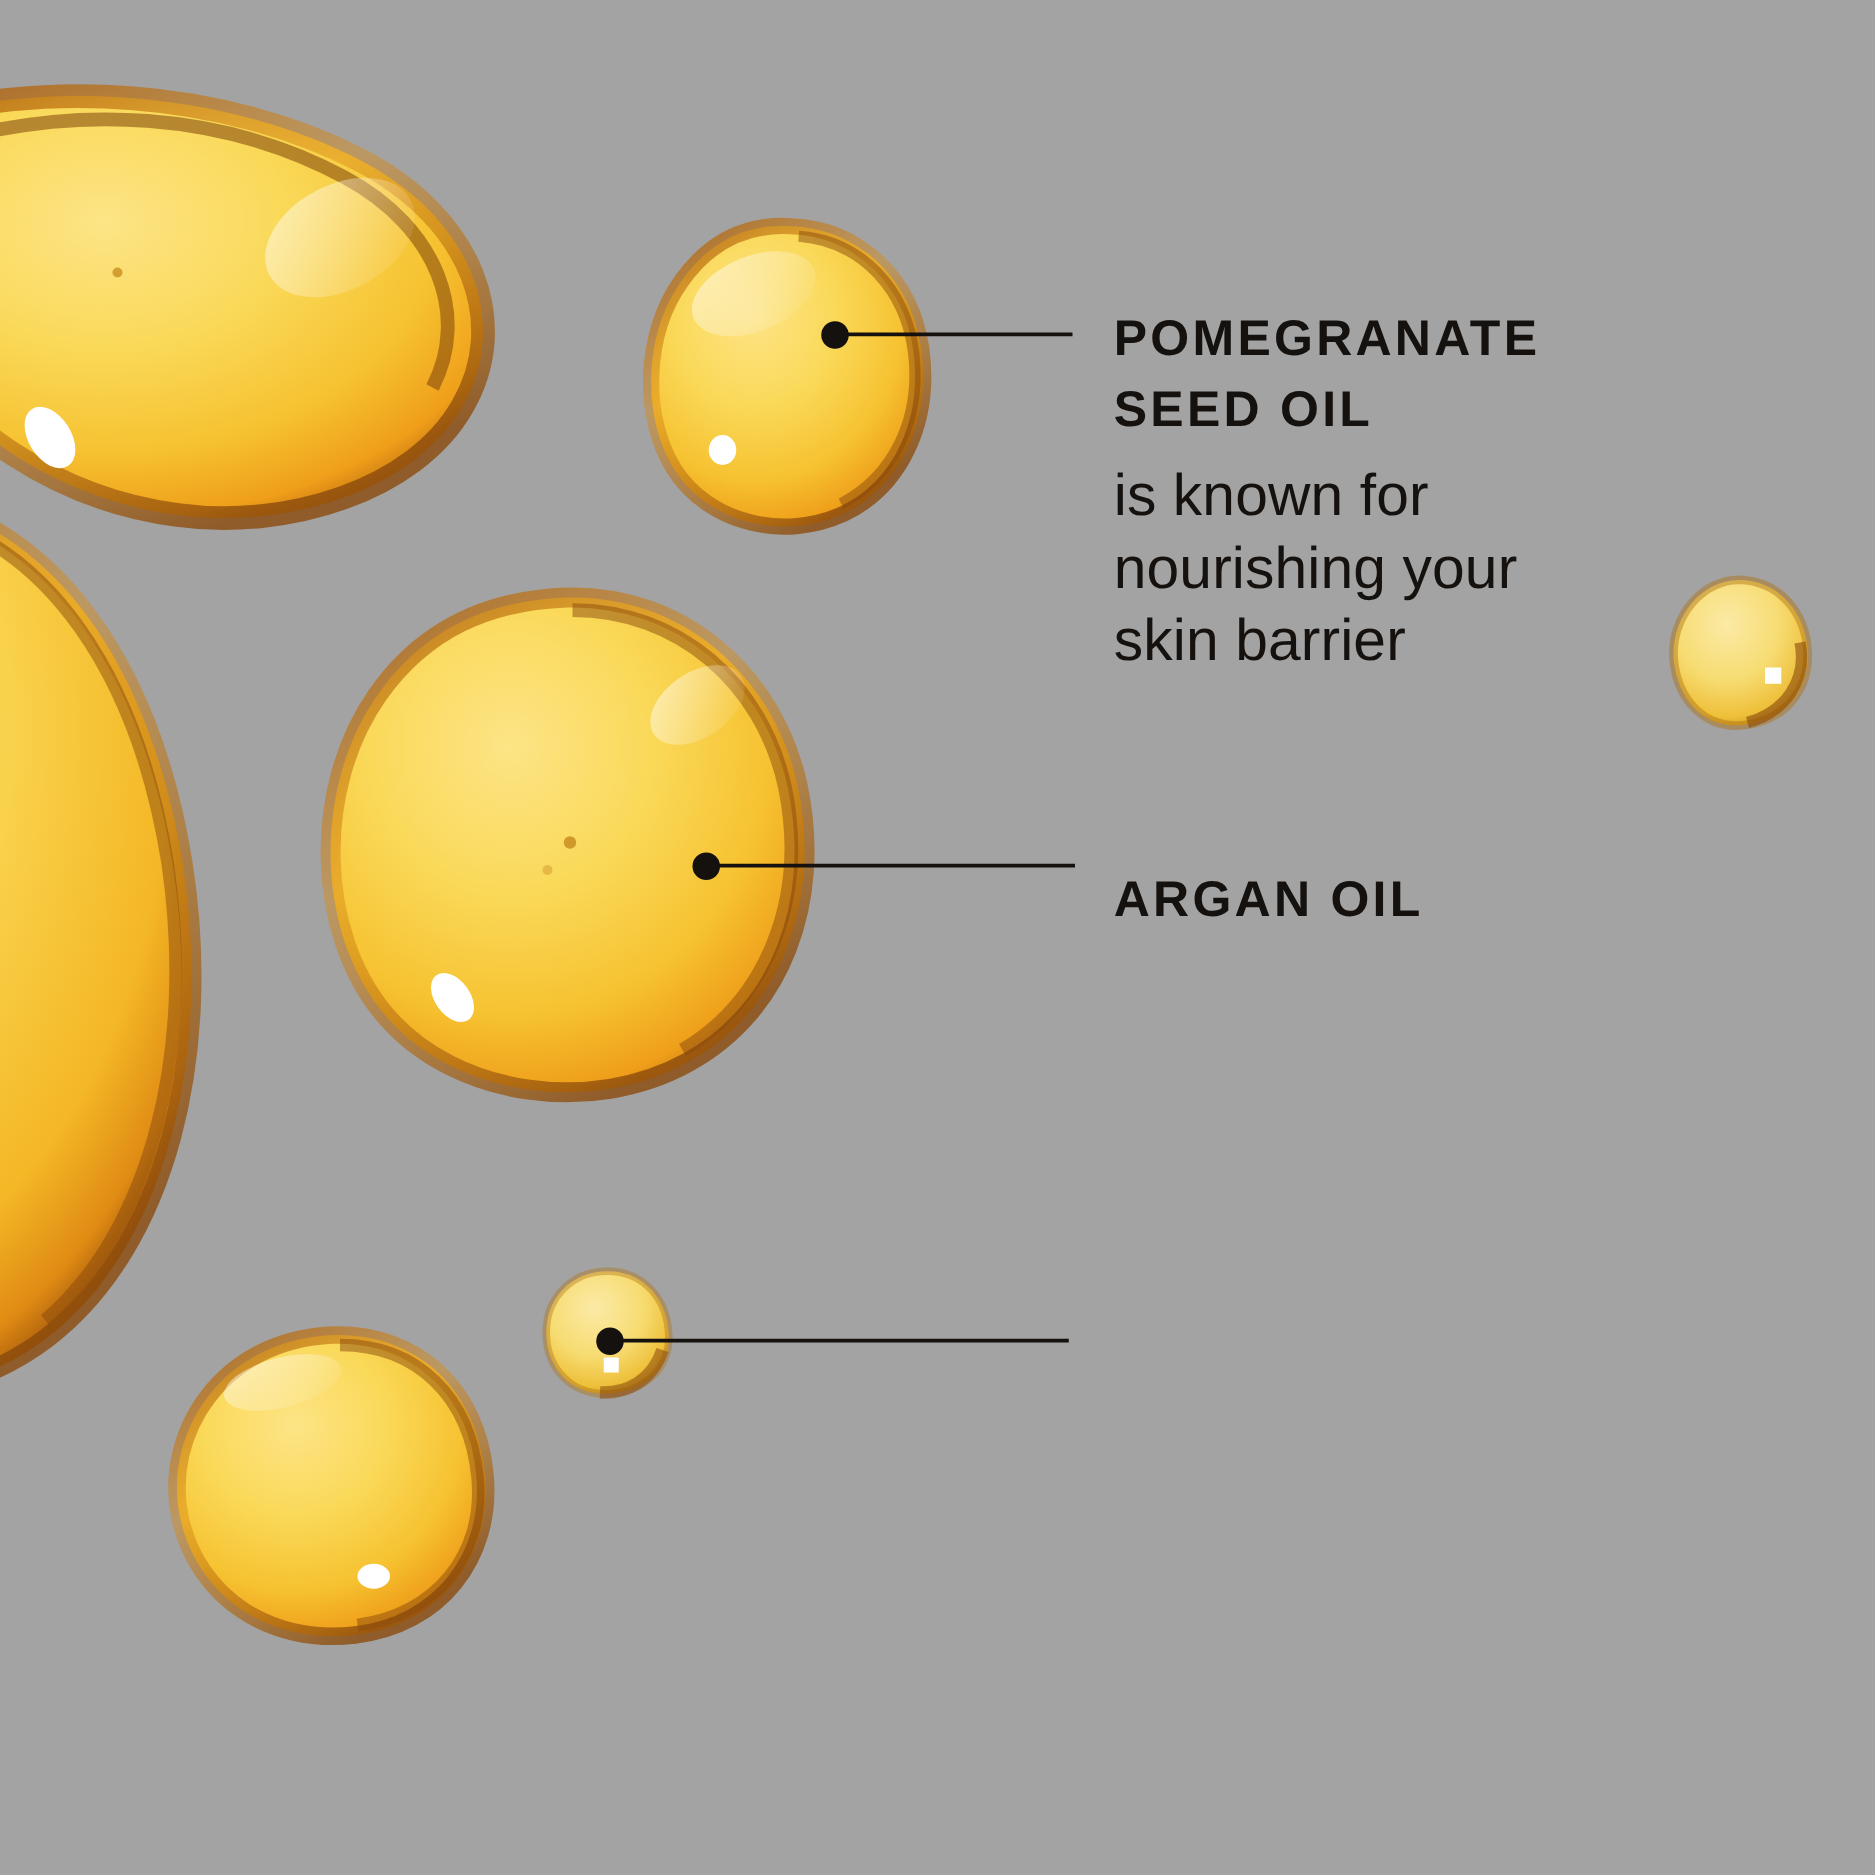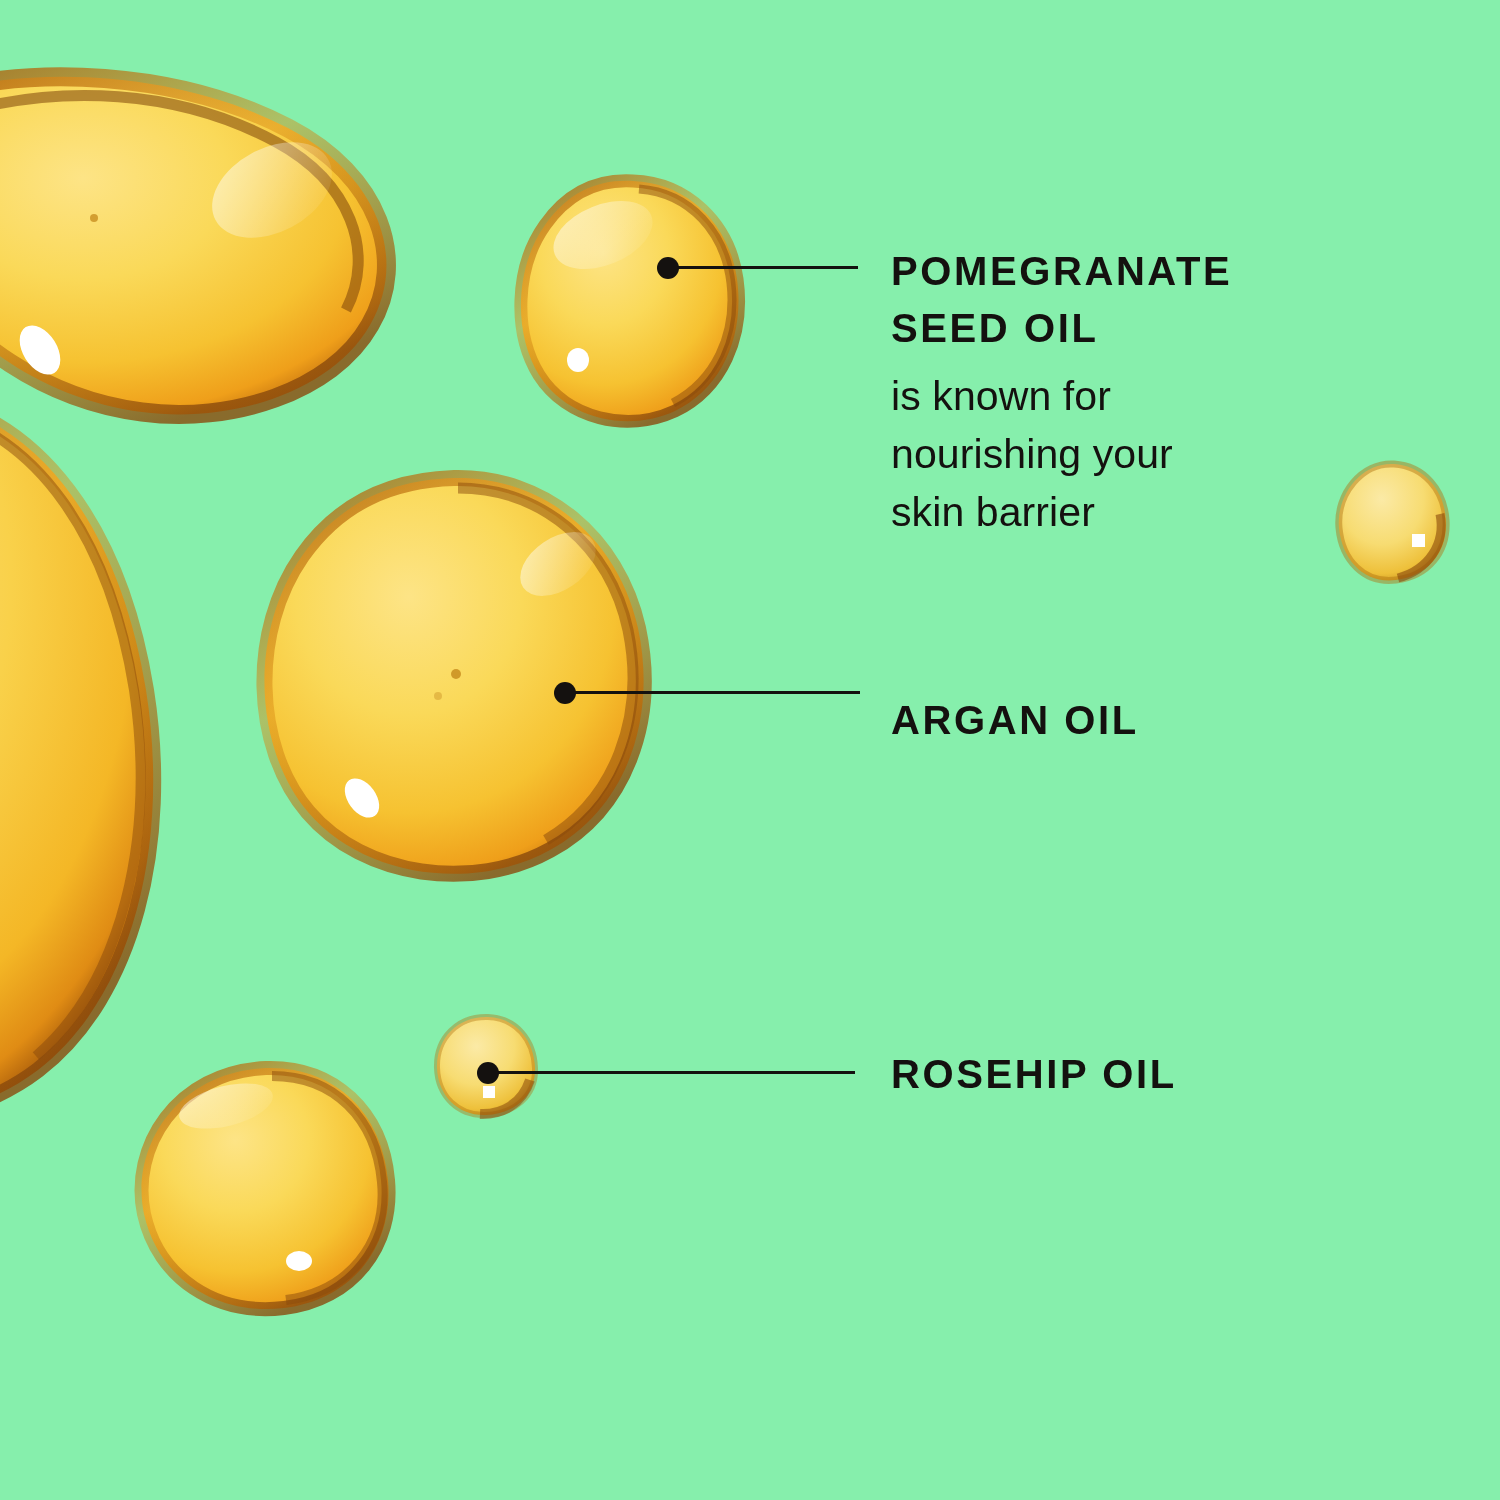--- a/index.html
+++ b/index.html
@@ -5,21 +5,21 @@
 <style>
   html,body{margin:0;padding:0;}
   body{
     width:1500px;height:1500px;
     font-family:"Liberation Sans","DejaVu Sans",sans-serif;
     overflow:hidden;
   }
   #stage{
     position:relative;
     width:1500px;height:1500px;
-    background:#86efac;
+    background:#a3a3a3;
     overflow:hidden;
   }
 
   
   .drop{position:absolute;pointer-events:none;}
   .drop svg{display:block;width:100%;height:100%;overflow:visible;}
 
   
   .leader{position:absolute;height:3px;background:#14110f;}
   .leader .dot{
@@ -35,21 +35,21 @@
     font-size:40px;
     font-weight:700;
     letter-spacing:2.6px;
     line-height:57px;
     color:#14110f;
     text-transform:uppercase;
     white-space:pre-line;
   }
   .callout p{
     margin:10px 0 0 0;
-    font-size:41px;
+    font-size:47px;
     font-weight:400;
     line-height:58px;
     letter-spacing:0.1px;
     color:#14110f;
     white-space:pre-line;
   }
 </style>
 </head>
 <body>
 
@@ -195,16 +195,15 @@
     <p>is known for
 nourishing your
 skin barrier</p>
   </div>
 
   <div class="callout" style="top:666px;margin-top:26px;">
     <h2>ARGAN OIL</h2>
   </div>
 
   <div class="callout" style="top:1046px;">
-    <h2>ROSEHIP OIL</h2>
   </div>
 
 </div>
 
 </body></html>

